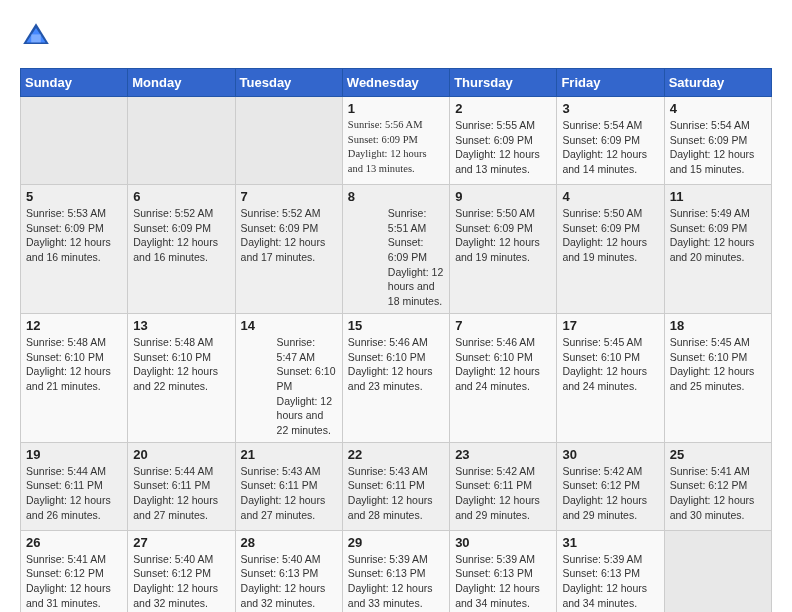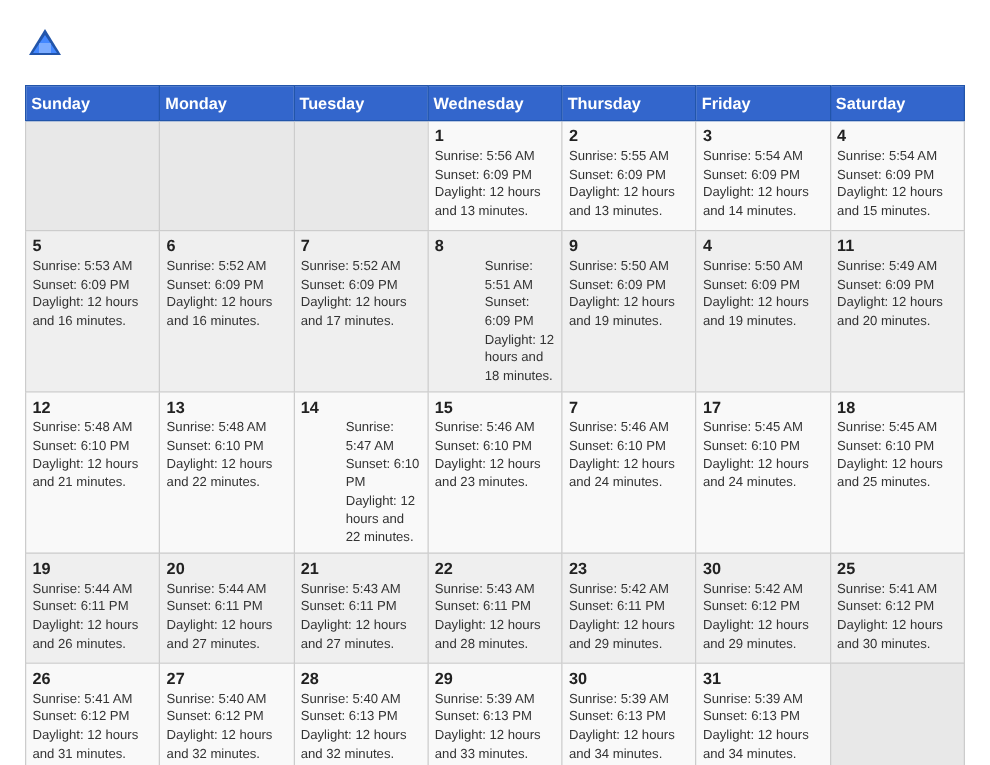--- a/index.html
+++ b/index.html
@@ -124,21 +124,21 @@
         <th>Saturday</th>
       </tr>
   </thead>
   <tbody>
   <tr>
         <td class="empty-cell"></td>
         <td class="empty-cell"></td>
         <td class="empty-cell"></td>
         <td>
           <span class="day-number">1</span>
-          <div class="day-info" style="white-space: pre-line;">Sunrise: 5:56 AM
+          <div class="day-info" style="white-space: pre-line; font-family: Liberation Serif, serif;">Sunrise: 5:56 AM
 Sunset: 6:09 PM
 Daylight: 12 hours and 13 minutes.</div>
         </td>
         <td>
           <span class="day-number">2</span>
           <div class="day-info" style="white-space: pre-line;">Sunrise: 5:55 AM
 Sunset: 6:09 PM
 Daylight: 12 hours and 13 minutes.</div>
         </td>
         <td>

